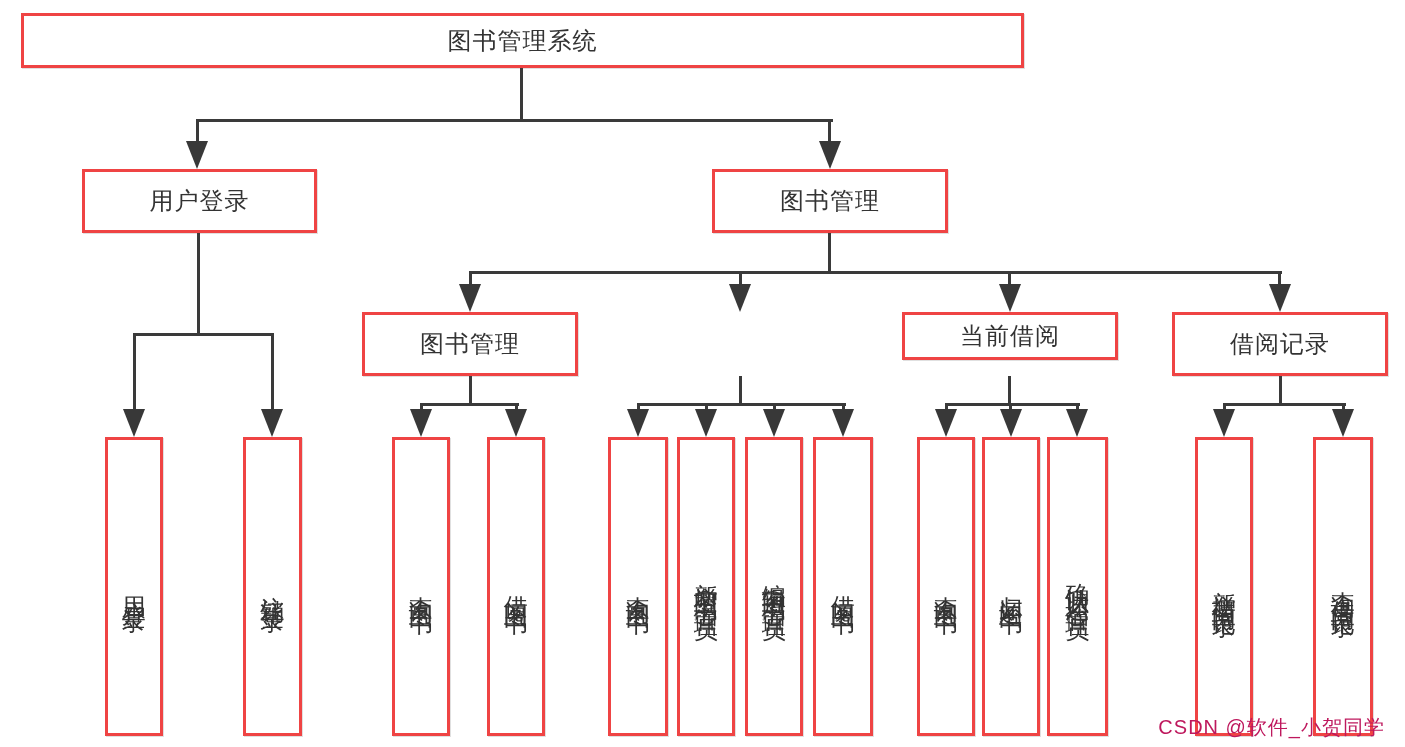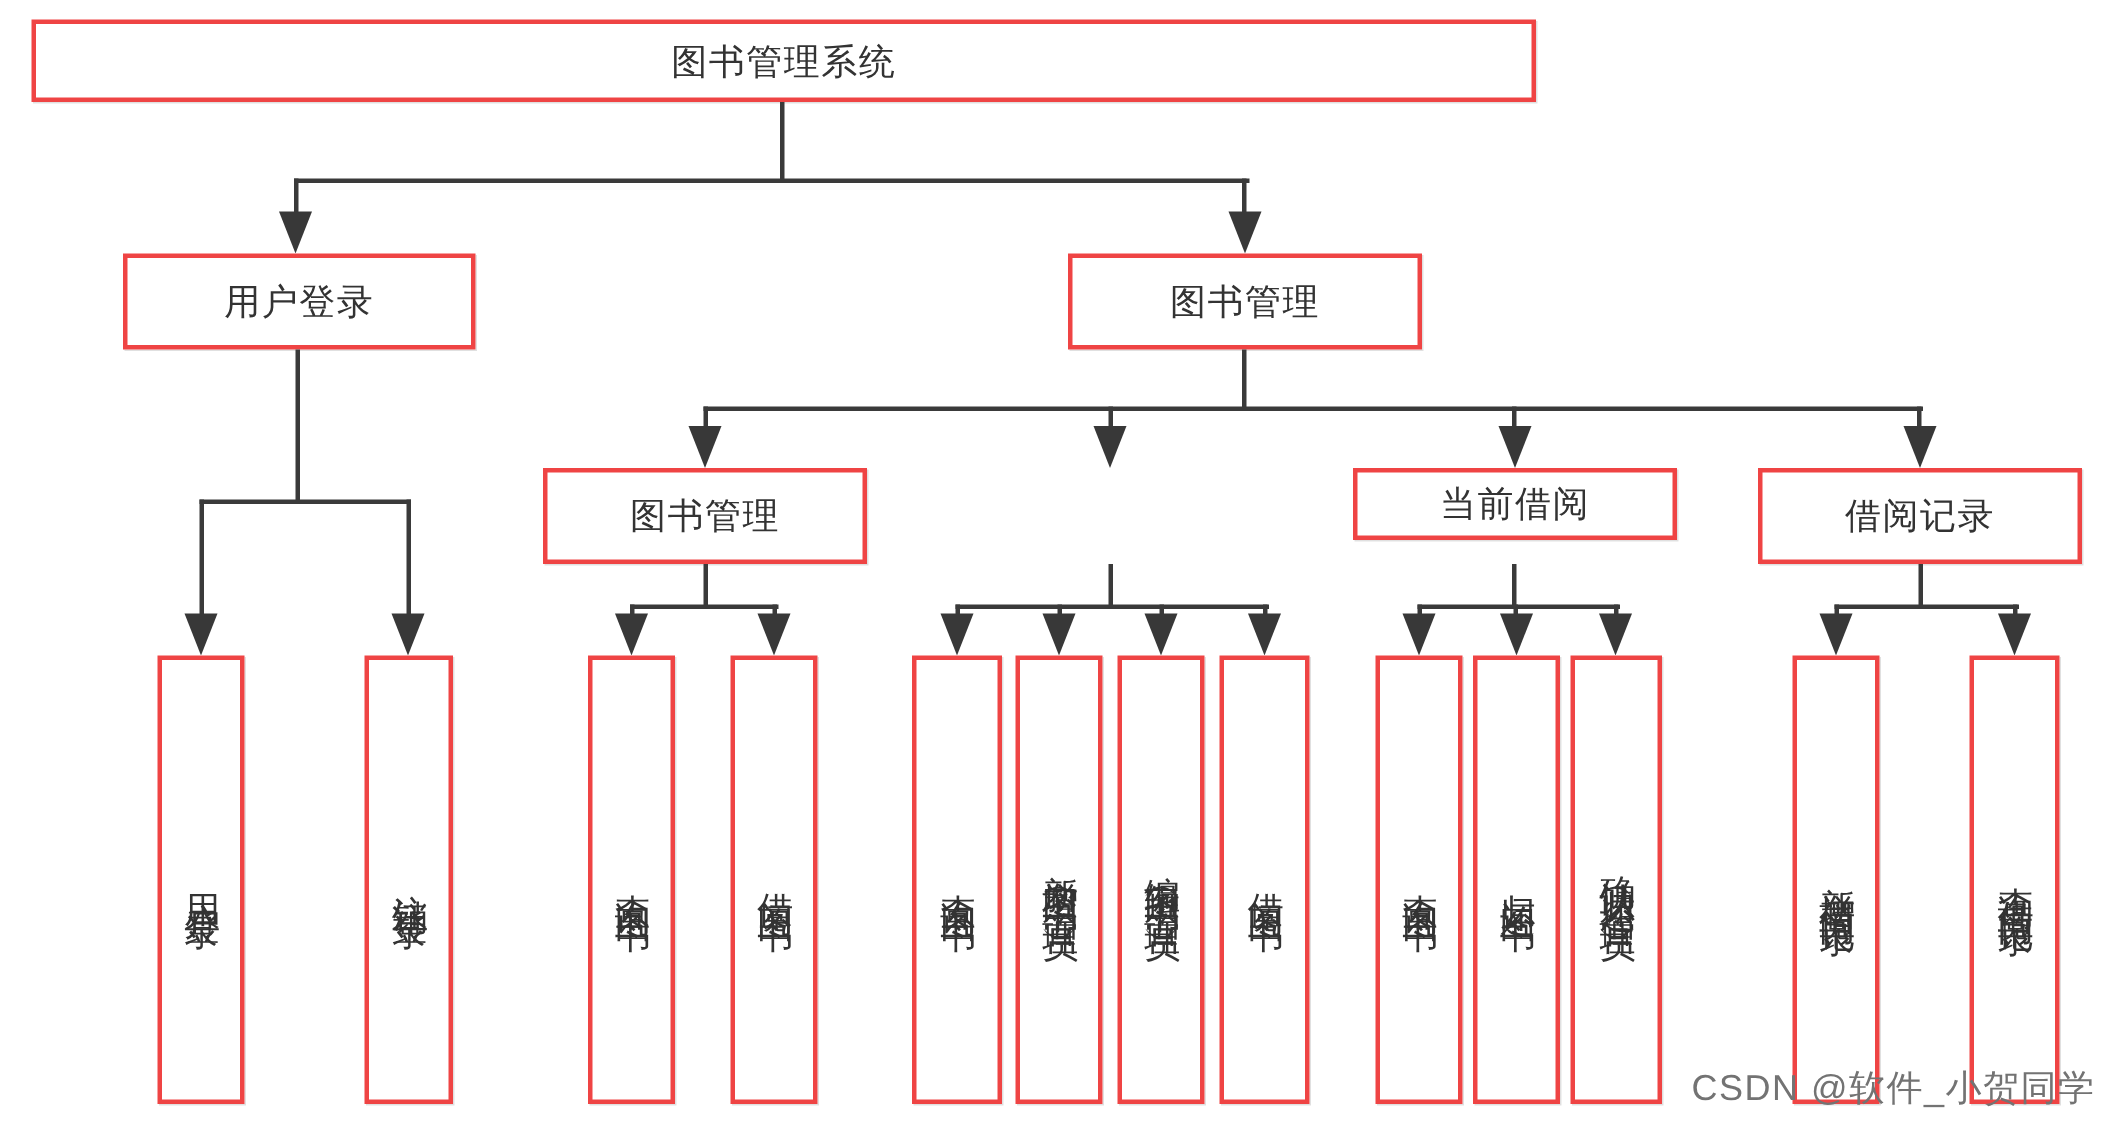--- a/index.html
+++ b/index.html
@@ -39,23 +39,23 @@
   .vline{position:absolute;width:3px;background:#3a3a3a;}
   .hline{position:absolute;height:3px;background:#3a3a3a;}
   .arrow{
     position:absolute;width:0;height:0;
     border-left:11px solid transparent;
     border-right:11px solid transparent;
     border-top:28px solid #383838;
   }
   .watermark{
     position:absolute;
-    right:8px;bottom:6px;
-    font-size:24px;
-    color:#737373;
+    right:20px;bottom:6px;
+    font-size:20px;
+    color:#be185d;
     letter-spacing:1px;
     white-space:nowrap;
   }
 </style>
 </head>
 <body>
 
 <div id="canvas">
 
   <div class="box" style="left:21px;top:13px;width:1003px;height:55px">

